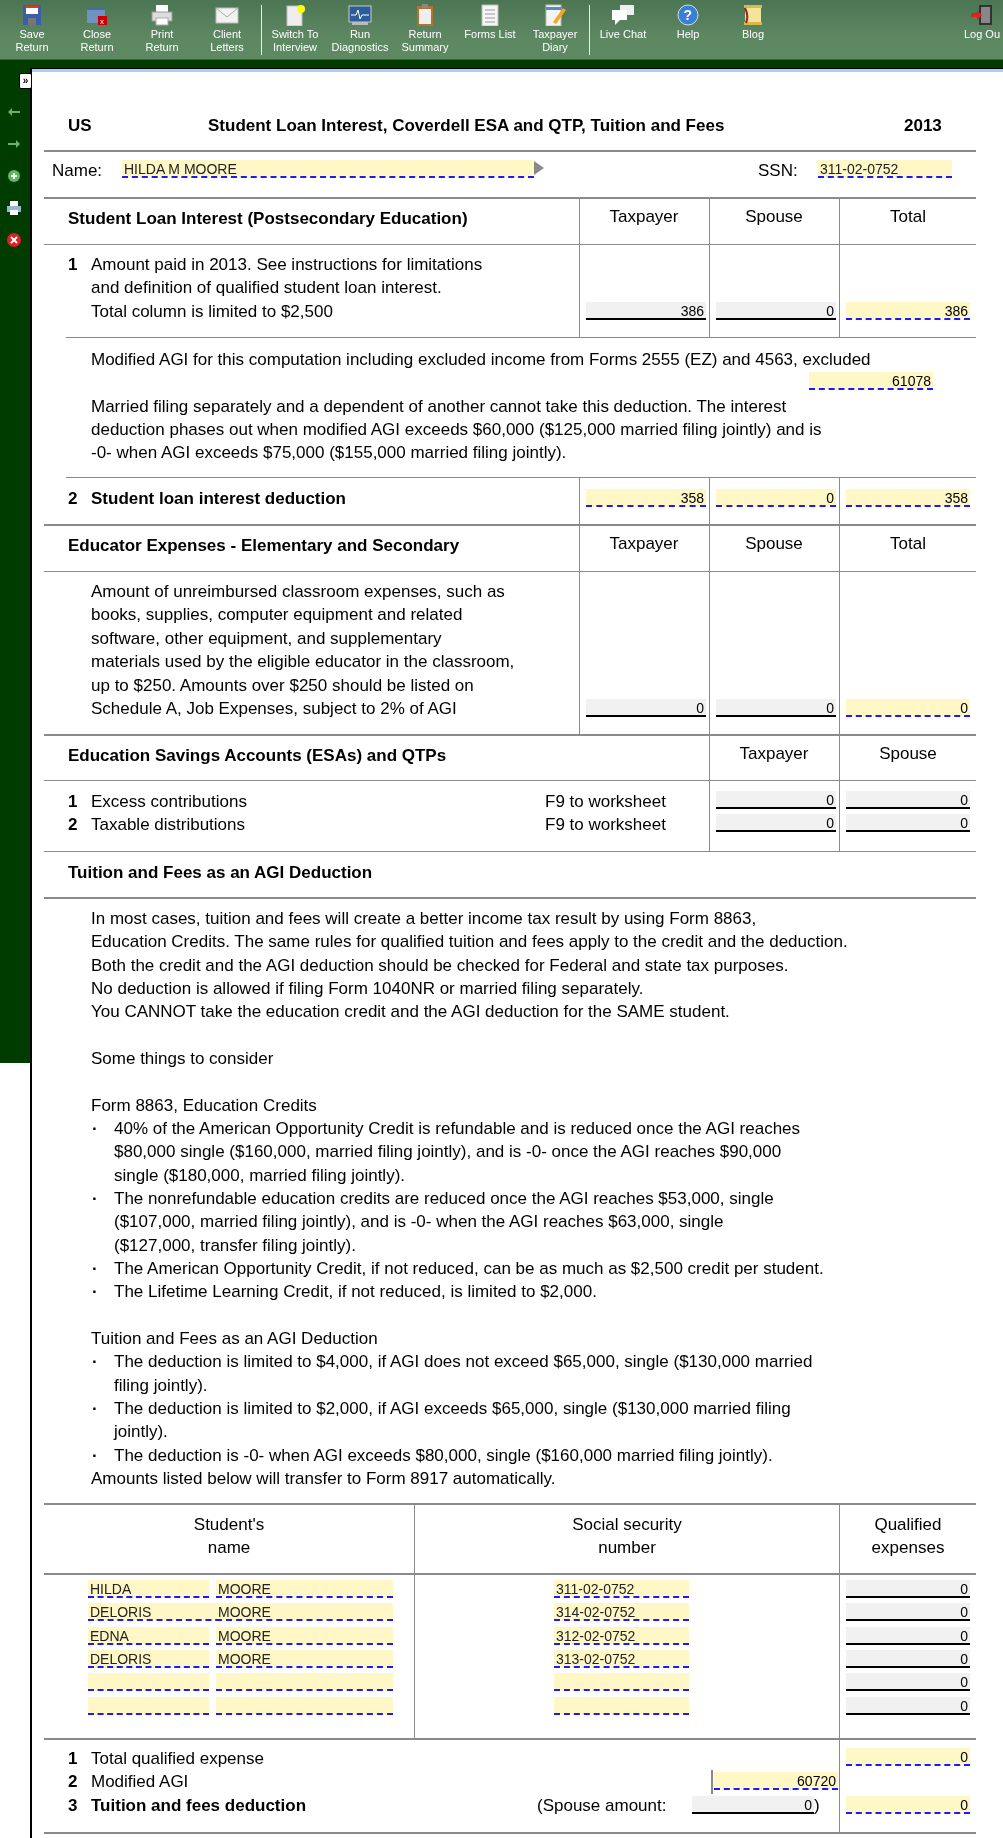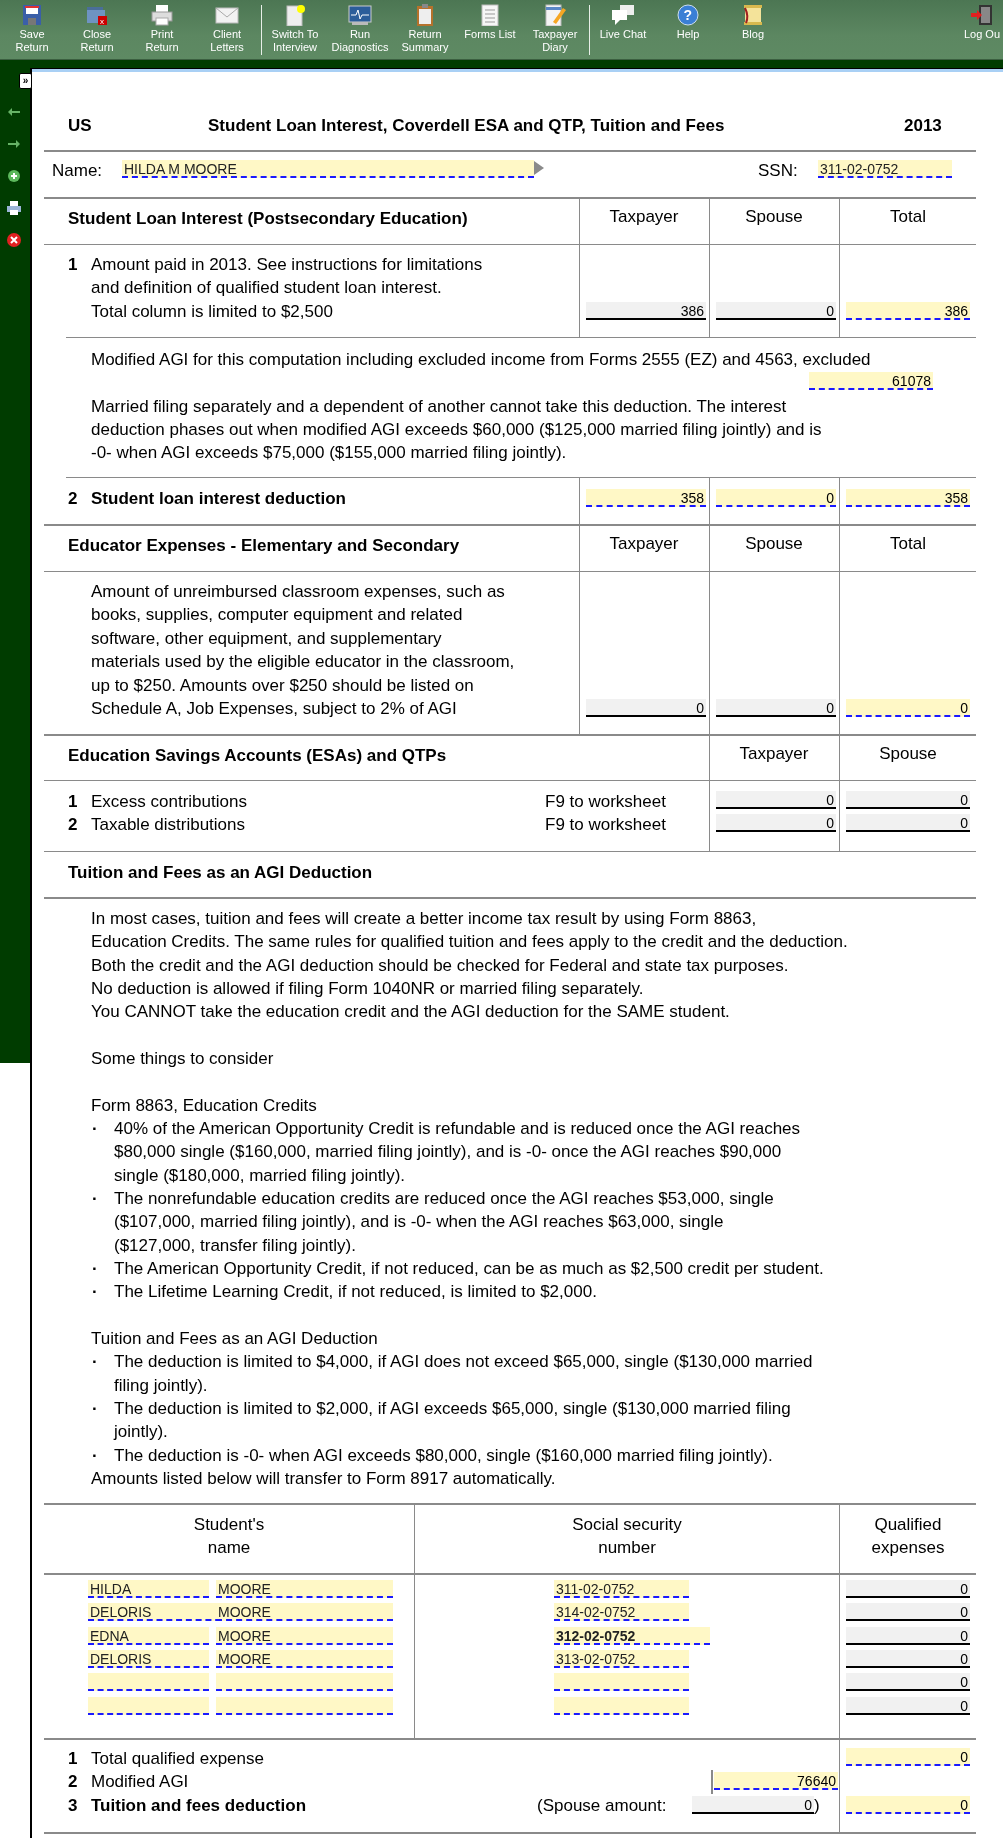--- a/index.html
+++ b/index.html
@@ -400,21 +400,21 @@
       </div>
       <div>
         <div class="fld y txt-left" style="left: 44px; top: 1603px; width: 143px;">DELORIS</div>
         <div class="fld y txt-left" style="left: 172px; top: 1603px; width: 177px;">MOORE</div>
         <div class="fld y txt-left" style="left: 510px; top: 1603px; width: 135px;">314-02-0752</div>
         <div class="fld g num" style="left: 802px; top: 1603px; width: 124px;">0</div>
       </div>
       <div>
         <div class="fld y txt-left" style="left: 44px; top: 1627px; width: 121px;">EDNA</div>
         <div class="fld y txt-left" style="left: 172px; top: 1627px; width: 177px;">MOORE</div>
-        <div class="fld y txt-left" style="left: 510px; top: 1627px; width: 156px; font-weight: bold;">312-02-0752</div>
+        <div class="fld y txt-left" style="left: 510px; top: 1627px; width: 135px;">312-02-0752</div>
         <div class="fld g num" style="left: 802px; top: 1627px; width: 124px;">0</div>
       </div>
       <div>
         <div class="fld y txt-left" style="left: 44px; top: 1650px; width: 121px;">DELORIS</div>
         <div class="fld y txt-left" style="left: 172px; top: 1650px; width: 177px;">MOORE</div>
         <div class="fld y txt-left" style="left: 510px; top: 1650px; width: 135px;">313-02-0752</div>
         <div class="fld g num" style="left: 802px; top: 1650px; width: 124px;">0</div>
       </div>
       <div>
         <div class="fld y txt-left" style="left: 44px; top: 1673px; width: 121px;"></div>
@@ -432,21 +432,21 @@
 
   <div class="hline" style="top:1738px;"></div>
 
   <div class="abs txt b" style="left:24px; top:1747px;">1</div>
   <div class="abs txt" style="left:47px; top:1747px;">Total qualified expense</div>
   <div class="fld y num" style="left:802px; top:1748px; width:124px;">0</div>
 
   <div class="abs txt b" style="left:24px; top:1770px;">2</div>
   <div class="abs txt" style="left:47px; top:1770px;">Modified AGI</div>
   <div class="vline" style="left:667px; top:1770px; height:24px; width:2px;"></div>
-  <div class="fld y num" style="left:670px; top:1772px; width:124px;">76640</div>
+  <div class="fld y num" style="left:670px; top:1772px; width:124px;">60720</div>
 
   <div class="abs txt b" style="left:24px; top:1794px;">3</div>
   <div class="abs txt b" style="left:47px; top:1794px;">Tuition and fees deduction</div>
   <div class="abs txt" style="left:493px; top:1794px;">(Spouse amount:</div>
   <div class="fld g num" style="left:648px; top:1796px; width:122px;">0</div>
   <div class="abs txt" style="left:770px; top:1794px;">)</div>
   <div class="fld y num" style="left:802px; top:1796px; width:124px;">0</div>
   <div class="hline" style="top:1832px;"></div>
 </div>
 

